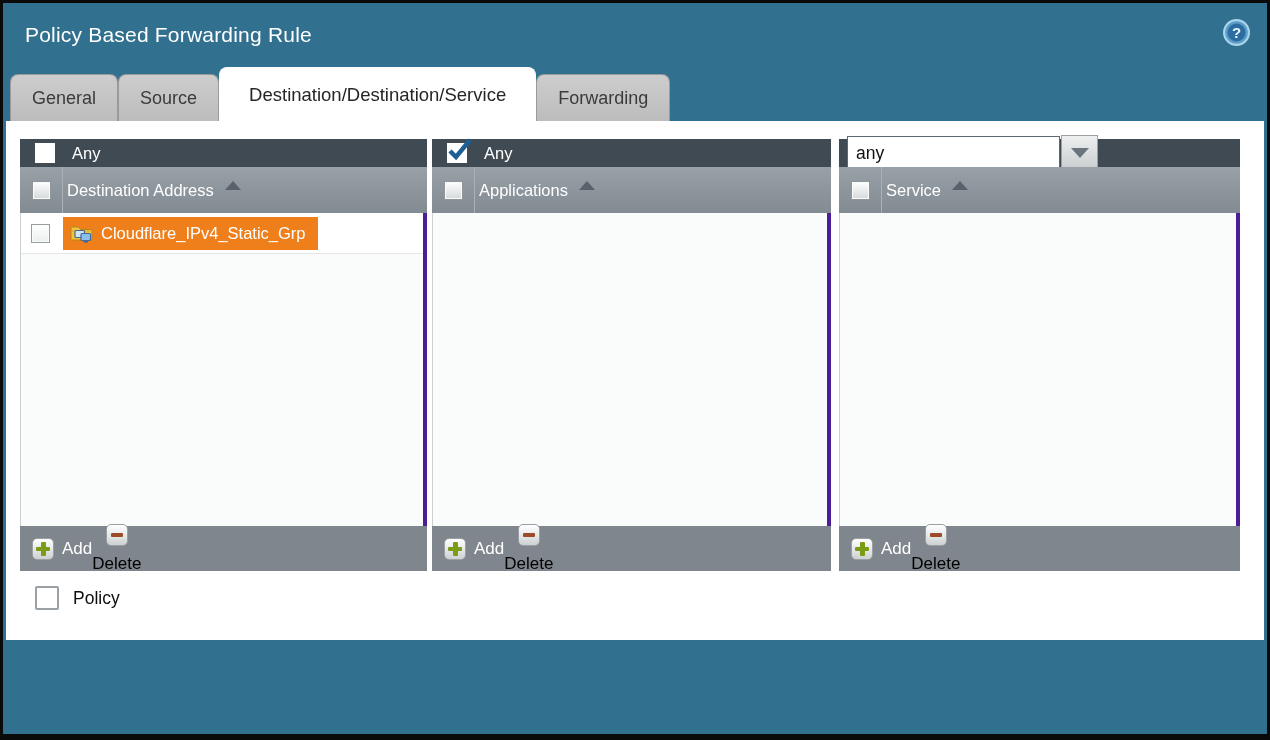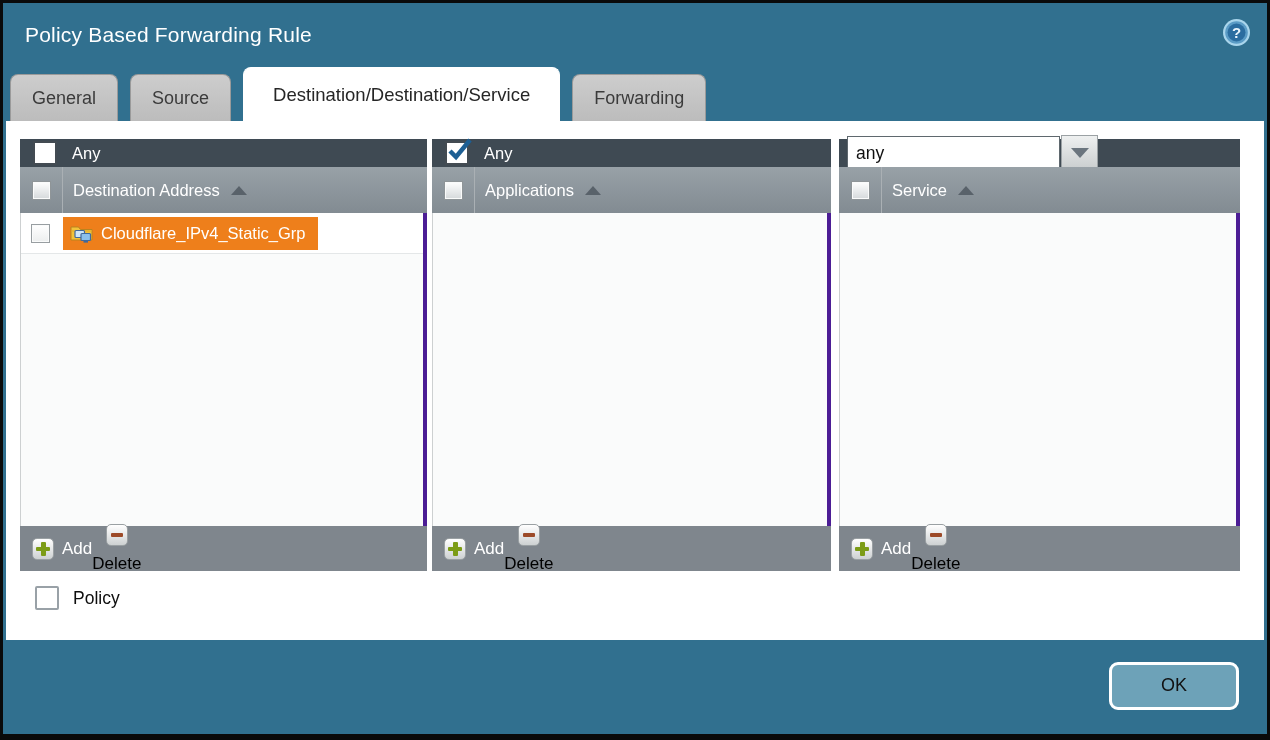--- a/index.html
+++ b/index.html
@@ -11,21 +11,21 @@
 
   
   .titlebar { height:64px; display:flex; align-items:center;
               padding:0 16px 0 22px; }
   .title { color:#fff; font-size:21px; letter-spacing:.2px; }
   .help { margin-left:auto; width:29px; height:29px; cursor:pointer; margin-top:-6px; }
 
   
   .tabs { height:54px; display:flex; align-items:flex-end; padding-left:7px; }
   .tab { height:47px; display:flex; align-items:center; padding:0 21px;
-         margin-right:12px; background:linear-gradient(#cdcdcd,#bcbcbc);
+         margin-right:0; background:linear-gradient(#cdcdcd,#bcbcbc);
          border:1px solid #9a9a9a; border-bottom:none;
          border-radius:8px 8px 0 0; font-size:18px; color:#3b3b3b; cursor:pointer;text-align:center; }
   .tab.active { height:54px; background:#fff; border-color:#fff;
                 color:#262626; padding:0 29px; font-size:18.5px; }
 
   
   .content { position:absolute; top:118px; left:3px; right:3px; height:519px;
              background:#fff; padding:18px 20px 0 14px; }
   .columns { display:flex; }
   .panel { display:flex; flex-direction:column; height:432px; }
@@ -34,22 +34,22 @@
   .panel-svc { width:401px; }
 
   .bar-any { height:28px; background:#3F4A53; display:flex; align-items:center;
              padding-left:13px; flex:none; }
   .bar-any .any-label { color:#fff; font-size:16.5px; margin-left:15px; }
 
   .bar-head { height:46px; background:linear-gradient(#98a1a7,#828b92);
               display:flex; align-items:center; flex:none; }
   .head-cb-cell { width:43px; align-self:stretch; display:flex; align-items:center;
                   justify-content:center; border-right:1px solid #aab0b4; flex:none; }
-  .head-label { color:#fff; font-size:16.5px; margin-left:10px; display:flex;
-                align-items:center; gap:11px; cursor:pointer; }
+  .head-label { color:#fff; font-size:16.5px; margin-left:4px; display:flex;
+                align-items:flex-start; gap:11px; cursor:pointer; }
   .sort-asc { width:0; height:0; border-left:8px solid transparent;
               border-right:8px solid transparent; border-bottom:9px solid #59626a; }
 
   .list { flex:1; background:#fafbfb; border-left:1px solid #cdd0d1;
           border-right:4px solid #4c1d95; overflow:hidden; }
   .row { height:41px; background:#fff; border-bottom:1px solid #e4e7e8;
          display:flex; align-items:center; padding-left:10px; cursor:pointer; }
   .row-highlight { margin-left:13px; height:33px; background:#EE7F1B;
                    display:flex; align-items:center; gap:8px;
                    padding:0 12px 0 7px; color:#fff; font-size:16.5px; }
@@ -238,16 +238,15 @@
 
     </div>
 
     <div class="negate-row">
       <span class="cb-negate"></span>
       <span class="negate-label">Policy</span>
     </div>
   </div>
 
   <div class="footer">
-    <div class="btn btn-ok">OK</div>
   </div>
 
 </div>
 
 </body></html>

